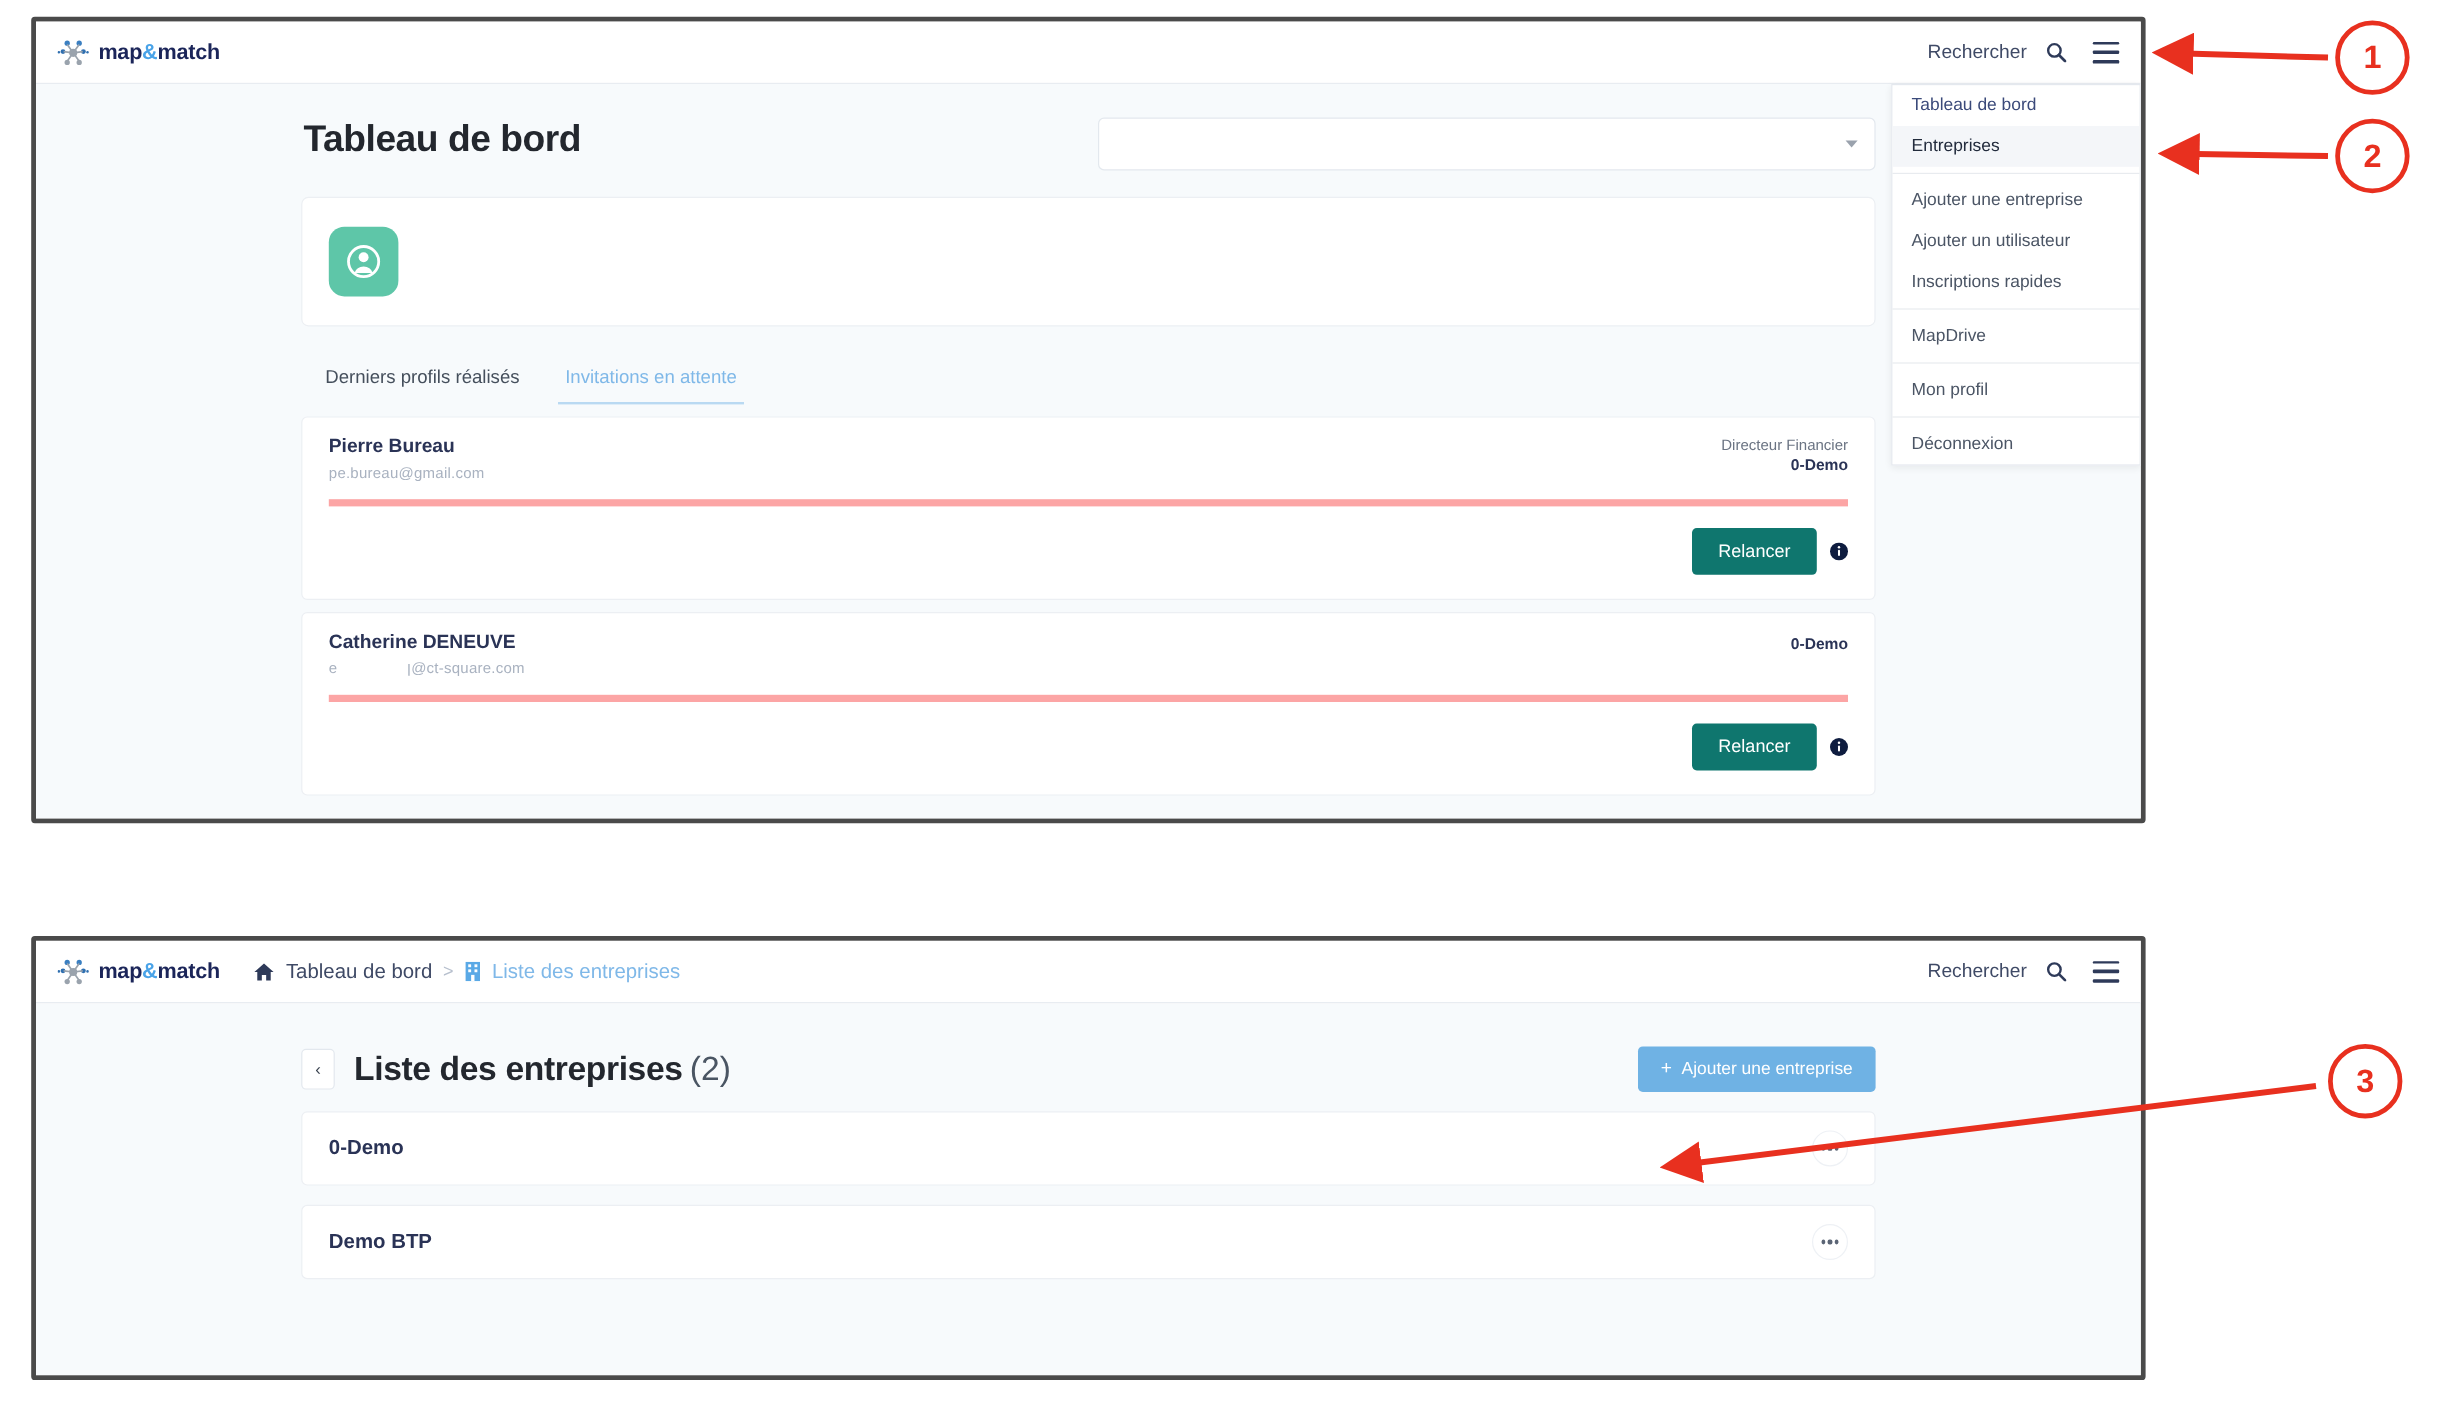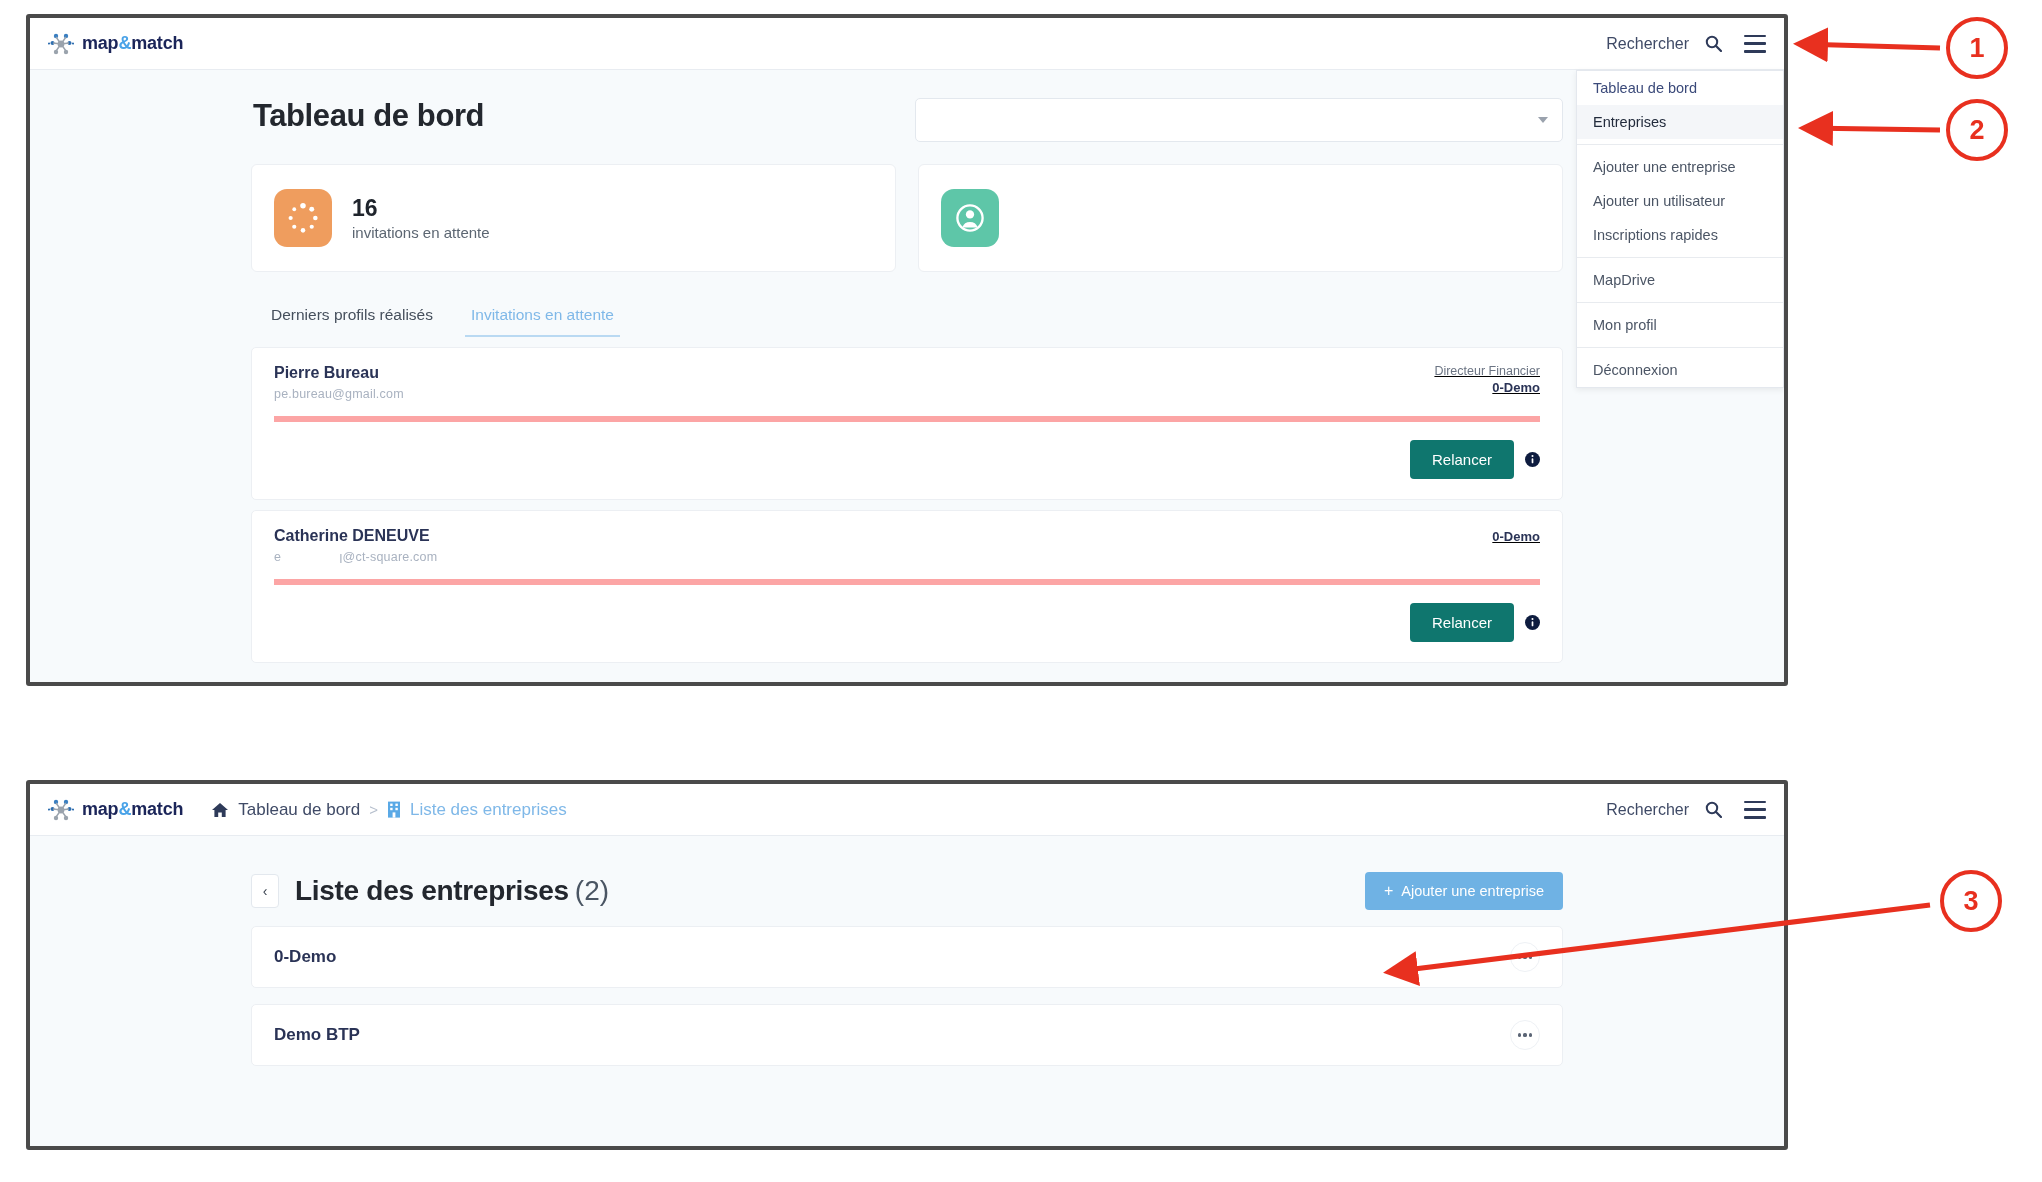--- a/index.html
+++ b/index.html
@@ -136,21 +136,21 @@
   
   .inv-card {
     background: #ffffff; border: 1px solid #eceff3; border-radius: 5px;
     margin-top: 10px; padding: 0 22px;
   }
   .inv-top { display: flex; align-items: flex-start; padding: 16px 0 15px 0;
              border-bottom: 6px solid #fca5a5; }
   .inv-name { font-size: 16px; font-weight: bold; color: #2a3356; }
   .inv-mail { font-size: 12.5px; color: #a9b2c0; margin-top: 5px; letter-spacing: .2px; text-align: center; }
   .inv-mail .gap { display: inline-block; width: 58px; }
-  .inv-right { margin-left: auto; text-align: right; text-decoration: underline; }
+  .inv-right { margin-left: auto; text-align: right; }
   .inv-role { font-size: 12.5px; color: #6b7483; }
   .inv-org { font-size: 13px; font-weight: bold; color: #2a3356; margin-top: 2px; }
   .inv-bottom { display: flex; align-items: center; justify-content: flex-end;
                 gap: 11px; padding: 18px 0 20px 0; }
   .btn-relancer {
     background: #0f766e; color: #ffffff; border: none; border-radius: 4px;
     font-size: 15px; padding: 11px 22px; cursor: pointer;
     font-family: "Liberation Sans", sans-serif;
   }
   .info-icon { width: 15px; height: 15px; flex: none; }
@@ -261,38 +261,20 @@
 
         <div class="title-row">
           <div class="page-title">Tableau de bord</div>
           <div class="select-box">
             <span></span>
             <span class="select-caret"></span>
           </div>
         </div>
 
         <div class="stat-row">
-          <div class="stat-card">
-            <div class="stat-icon" style="background:#ef9d5e">
-              <svg viewBox="0 0 40 40" width="38" height="38">
-                <circle cx="20" cy="7" r="2.9" fill="#fff"></circle>
-                <circle cx="29.2" cy="10.8" r="2.6" fill="#fff"></circle>
-                <circle cx="33" cy="20" r="2.4" fill="#fff"></circle>
-                <circle cx="29.2" cy="29.2" r="2.2" fill="#fff"></circle>
-                <circle cx="20" cy="33" r="2.4" fill="#fff"></circle>
-                <circle cx="10.8" cy="29.2" r="2.2" fill="#fff"></circle>
-                <circle cx="7" cy="20" r="2.2" fill="#fff"></circle>
-                <circle cx="10.8" cy="10.8" r="2" fill="#fff"></circle>
-              </svg>
-            </div>
-            <div>
-              <div class="stat-num">16</div>
-              <div class="stat-label">invitations en attente</div>
-            </div>
-          </div>
 
           <div class="stat-card">
             <div class="stat-icon" style="background:#5ec6a8">
               <svg viewBox="0 0 40 40" width="36" height="36">
                 <circle cx="20" cy="20" r="14" stroke="#fff" stroke-width="2.6" fill="none"></circle>
                 <circle cx="20" cy="16" r="4.6" fill="#fff"></circle>
                 <path d="M11.5 30.5a9 9 0 0 1 17 0z" fill="#fff"></path>
               </svg>
             </div>
           </div>

